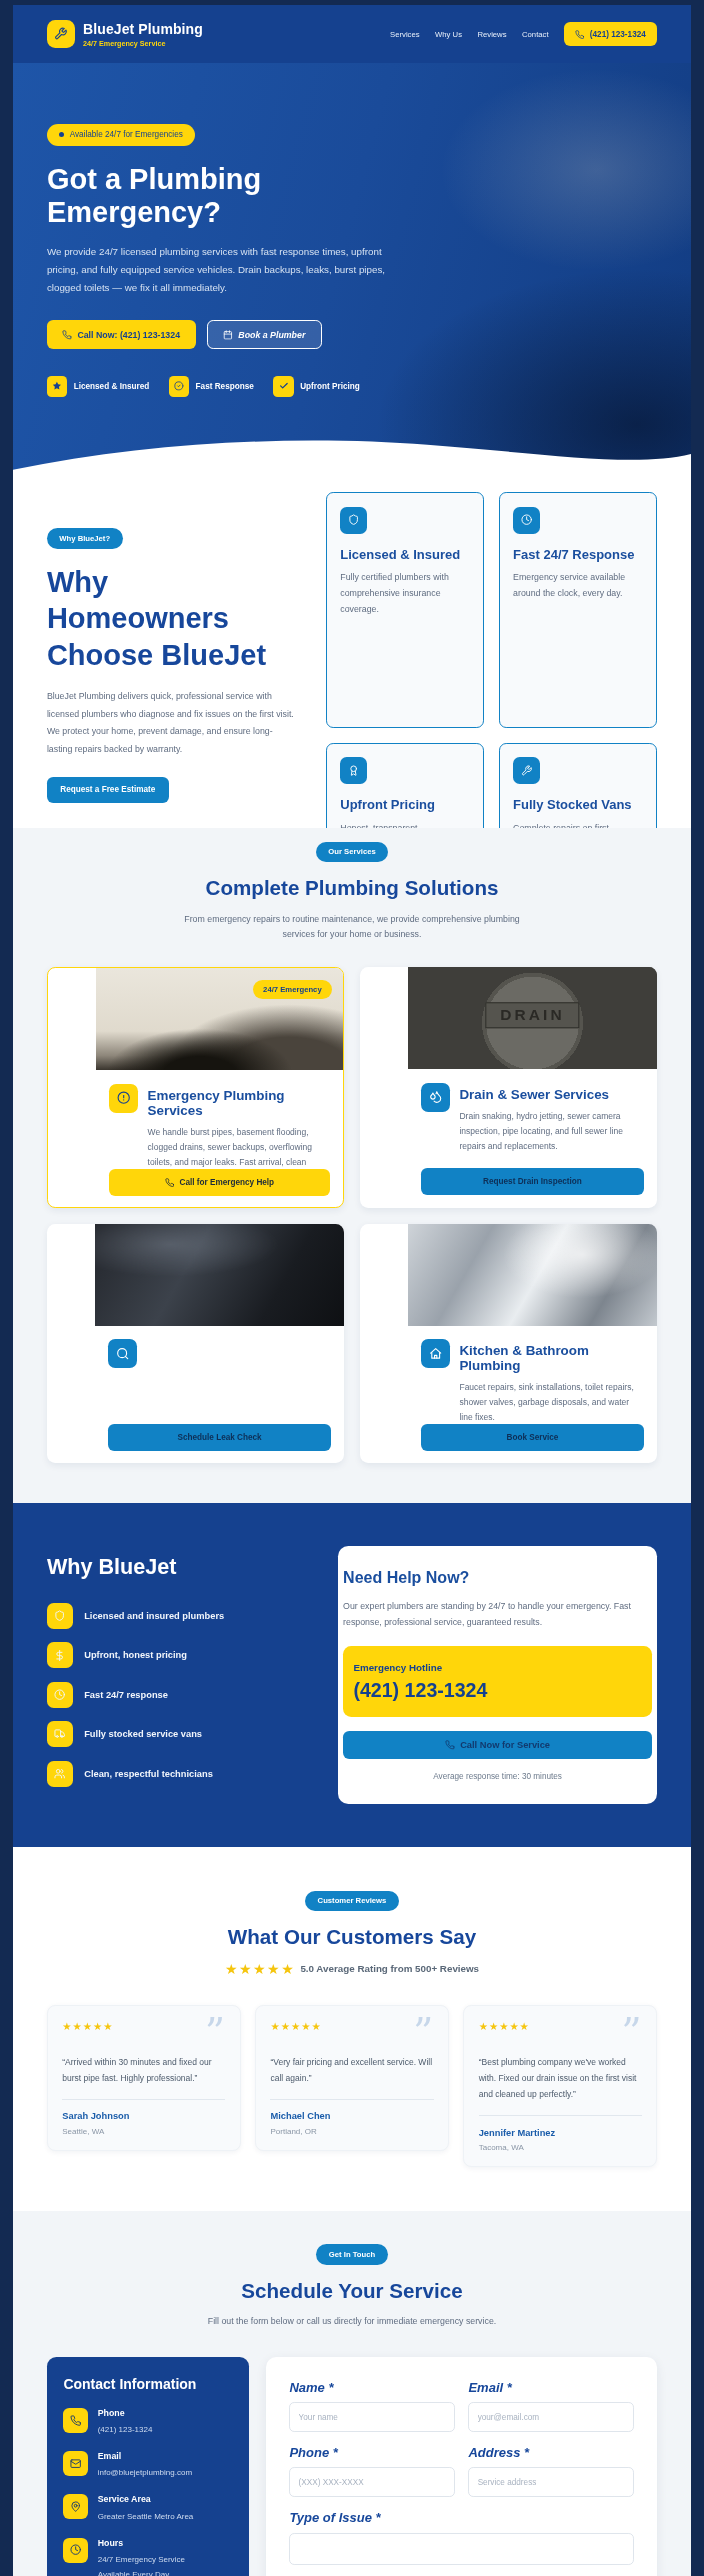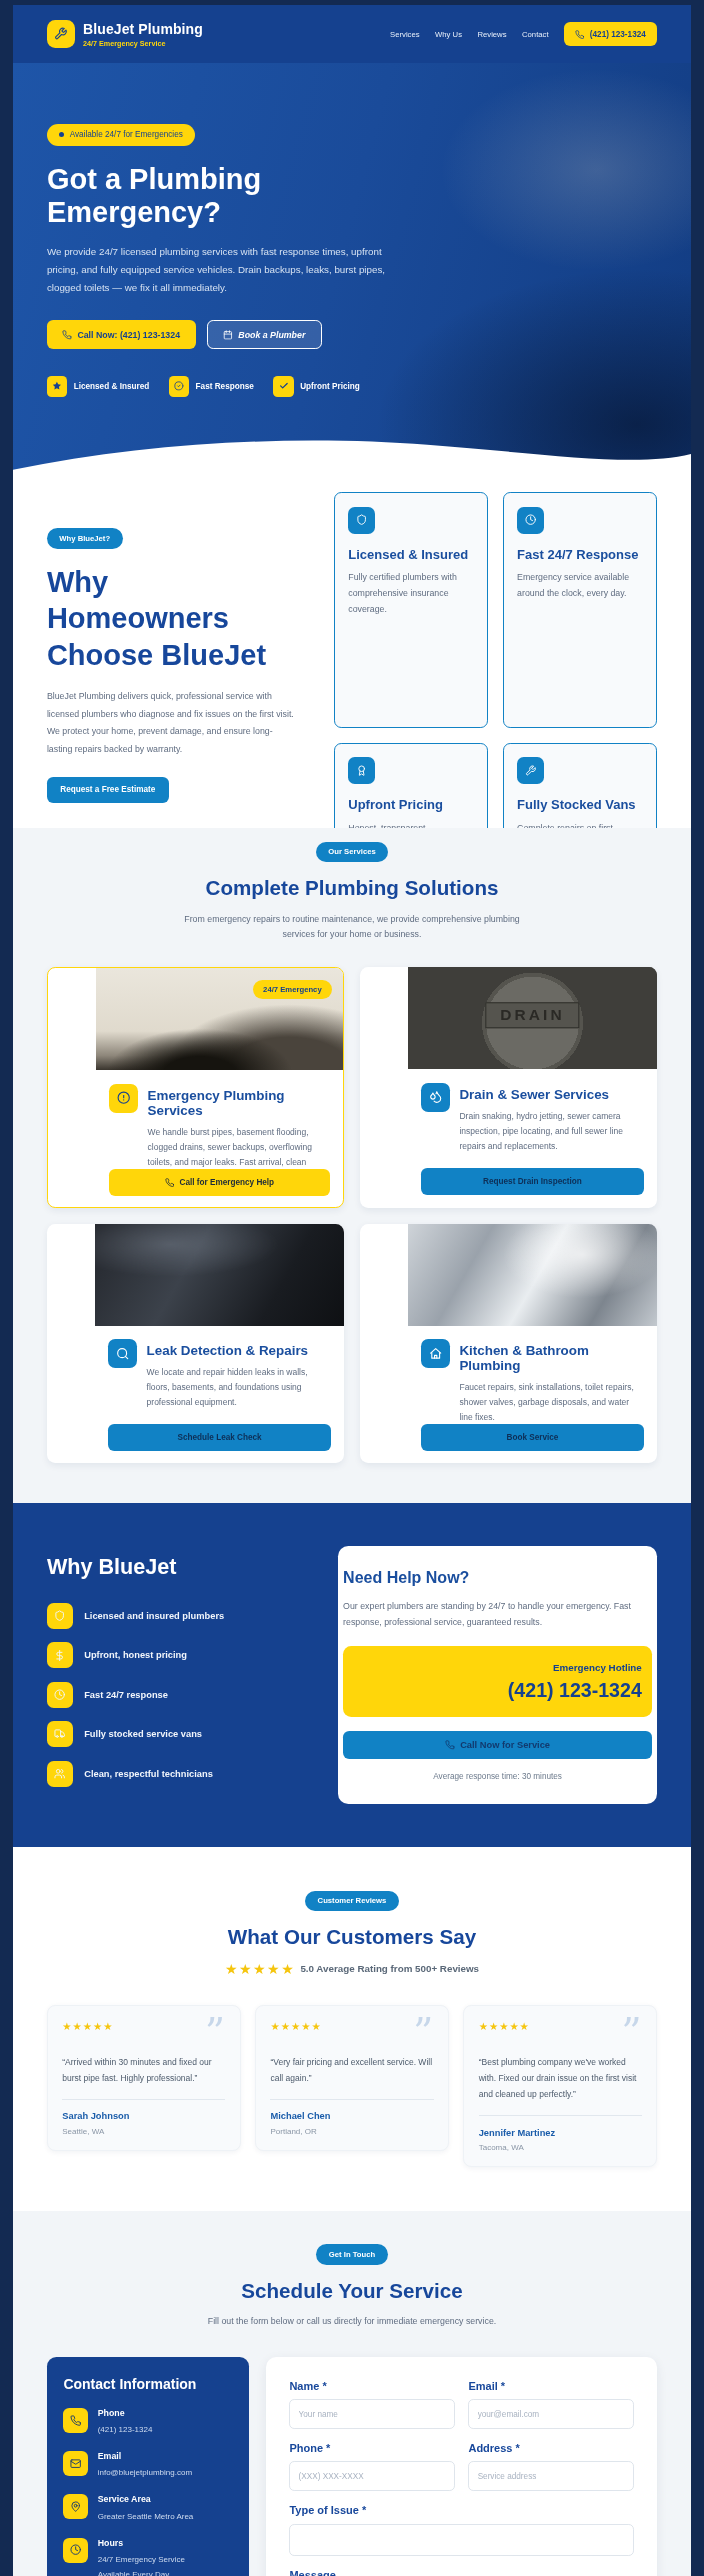--- a/index.html
+++ b/index.html
@@ -64,21 +64,21 @@
   .btn-call{background:var(--yellow);color:var(--royal);padding:9.3px 15.5px;}
   .btn-book{background:rgba(255,255,255,.12);color:#fff;border:1px solid #fff;padding:8.2px 15.5px;font-style:italic;}
   .hero-chips{display:flex;gap:19.6px;margin-top:27px;}
   .chip{display:flex;align-items:center;gap:6.2px;color:#fff;font-size:8.2px;font-weight:bold;}
   .chip-ic{width:20.6px;height:20.6px;border-radius:4.6px;background:var(--yellow);color:var(--royal);display:flex;align-items:center;justify-content:center;}
   .chip-ic svg.i{width:9.8px;height:9.8px;}
   .hero-wave{position:absolute;left:0;right:0;bottom:-0.5px;width:100%;height:46px;display:block;}
 
   
   .why-home{background:#fff;padding:18.5px 0 0;}
-  .why-grid{display:grid;grid-template-columns:247px 1fr;gap:40px;}
+  .why-grid{display:grid;grid-template-columns:247px 1fr;gap:32px;}
   .why-left{padding-top:36px;}
   .pill{display:inline-block;background:var(--accent);color:#fff;font-weight:bold;font-size:7.7px;
     padding:5.7px 12.4px;border-radius:515px;}
   .why-left h2{color:var(--heading);font-size:29px;line-height:1.25;font-weight:bold;margin:15.5px 0 15.5px;}
   .why-left p{font-size:8.8px;line-height:2;color:var(--text-gray);}
   .btn-estimate{background:var(--accent);color:#fff;padding:8.2px 13.4px;border-radius:6.2px;margin-top:18.5px;font-size:8.2px;}
   .feature-cards{display:grid;grid-template-columns:1fr 1fr;gap:14.4px;height:336px;overflow:hidden;}
   .f-card{background:var(--card-light);border:0.5px solid var(--accent);border-radius:7.2px;padding:13.4px;height:236px;}
   .f-ic{width:27px;height:27px;border-radius:6.7px;background:var(--accent);color:#fff;display:flex;align-items:center;justify-content:center;margin-bottom:13.4px;}
   .f-card h3{color:#1a4e9e;font-size:13px;font-weight:bold;margin-bottom:8.2px;}
@@ -126,21 +126,21 @@
   
   .why-blue{background:var(--royal);color:#fff;padding:43px 0;}
   .wb-grid{display:grid;grid-template-columns:1fr 319px;gap:36px;align-items:start;}
   .why-blue h2{font-size:21.6px;font-weight:bold;margin:8.2px 0 23px;}
   .wb-item{display:flex;align-items:center;gap:11.3px;margin-bottom:13.4px;}
   .wb-ic{width:26px;height:26px;border-radius:6.7px;background:var(--yellow);color:var(--royal);display:flex;align-items:center;justify-content:center;flex:0 0 26px;}
   .wb-item span{font-size:9.3px;font-weight:bold;color:#f2f6fc;}
   .help-card{background:#fff;border-radius:10.3px;padding:23px 5px;color:var(--text-gray);}
   .help-card h3{color:#1a4e9e;font-size:16px;font-weight:bold;margin-bottom:11.3px;}
   .help-card .desc{font-size:8.8px;line-height:1.85;}
-  .hotline{background:var(--yellow);border-radius:8.2px;text-align:right;padding:15.5px 10.3px;margin-top:15.5px;}
+  .hotline{background:var(--yellow);border-radius:8.2px;text-align:left;padding:15.5px 10.3px;margin-top:15.5px;}
   .hotline .hl-label{color:var(--royal);font-weight:bold;font-size:9.8px;}
   .hotline .hl-number{color:var(--royal);font-weight:bold;font-size:19.6px;margin-top:6.2px;}
   .btn-callnow{width:100%;margin-top:13.4px;background:var(--accent);color:#123a6e;padding:9.3px 0;font-size:9.3px;}
   .avg-note{text-align:center;font-size:8.2px;color:#6c7a8c;margin-top:12.4px;}
 
   
   .reviews{background:#fff;padding:44px 0;}
   .stars-line{display:flex;align-items:center;justify-content:center;gap:5.2px;margin-top:12.4px;}
   .stars{color:#f5c50e;font-size:14px;letter-spacing:1.5px;line-height:1;}
   .stars-line .rating-text{font-size:9.8px;font-weight:bold;color:#5a6point;color:#5a6878;}
@@ -159,21 +159,21 @@
   .contact-grid{display:grid;grid-template-columns:202px 1fr;gap:17.5px;margin-top:27px;align-items:start;}
   .info-card{background:var(--royal);border-radius:9.3px;padding:18.5px 16.5px;color:#fff;}
   .info-card h3{font-size:14px;font-weight:bold;margin-bottom:16.5px;}
   .info-item{display:flex;gap:9.3px;margin-bottom:14.4px;}
   .info-ic{width:25px;height:25px;border-radius:6.2px;background:var(--yellow);color:#1c3a6e;display:flex;align-items:center;justify-content:center;flex:0 0 25px;}
   .info-label{font-size:8.8px;font-weight:bold;}
   .info-value{font-size:8px;color:#cfdcf0;margin-top:5.2px;line-height:1.7;}
   .form-card{background:#fff;border-radius:10.3px;padding:23px;box-shadow:0 3.1px 10.3px rgba(18,42,82,.08);}
   .form-row{display:grid;grid-template-columns:1fr 1fr;gap:13.4px;}
   .field{margin-bottom:13.4px;}
-  .field label{display:block;color:#17479b;font-size:11px;font-weight:bold;margin-bottom:7.2px;}
+  .field label{display:block;color:#17479b;font-size:13px;font-weight:bold;margin-bottom:7.2px;font-style:italic;}
   .field input,.field select,.field textarea{width:100%;border:0.5px solid #dfe5ec;border-radius:5.2px;
     padding:9.3px 8.2px;font-size:8.2px;color:#3d4a5c;background:#fff;font-family:"Liberation Sans",sans-serif;}
   .field ::placeholder{color:#a9b3c1;}
   .field select{height:32px;appearance:none;}
   .field textarea{height:77px;resize:vertical;}
 </style>
 </head>
 <body>
 
 <svg width="0" height="0" style="position:absolute">
@@ -466,24 +466,20 @@
         </div>
         <div class="svc-card">
           <div class="svc-img img-leak"></div>
           <div class="svc-body">
             <div class="svc-title-row">
               <div class="svc-ic blue">
                   <svg class="i" style="width:13.4px;height:13.4px" viewBox="0 0 26 26" width="13.4" height="13.4">
                     <use href="#ic-search"></use>
                   </svg>
                 </div>
-              <div class="svc-text">
-                <h3>Leak Detection &amp; Repairs</h3>
-                <p>We locate and repair hidden leaks in walls, floors, basements, and foundations using professional equipment.</p>
-              </div>
             </div>
             <button class="svc-btn blue">
                 <span>Schedule Leak Check</span>
               </button>
           </div>
         </div>
         <div class="svc-card">
           <div class="svc-img img-kitchen"></div>
           <div class="svc-body">
             <div class="svc-title-row">

